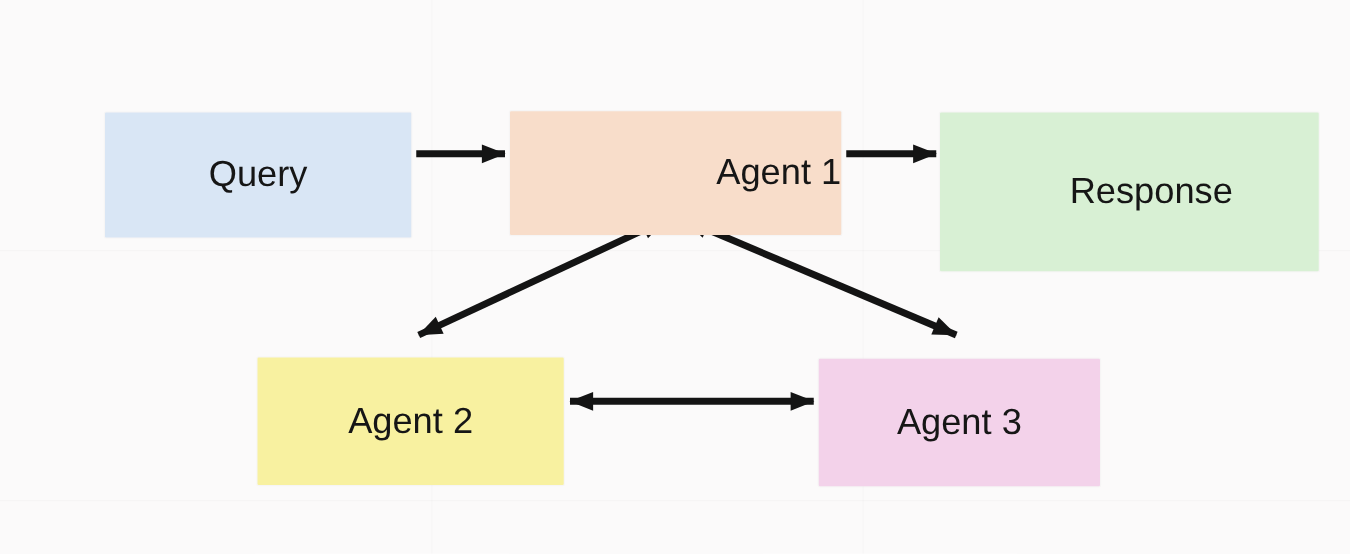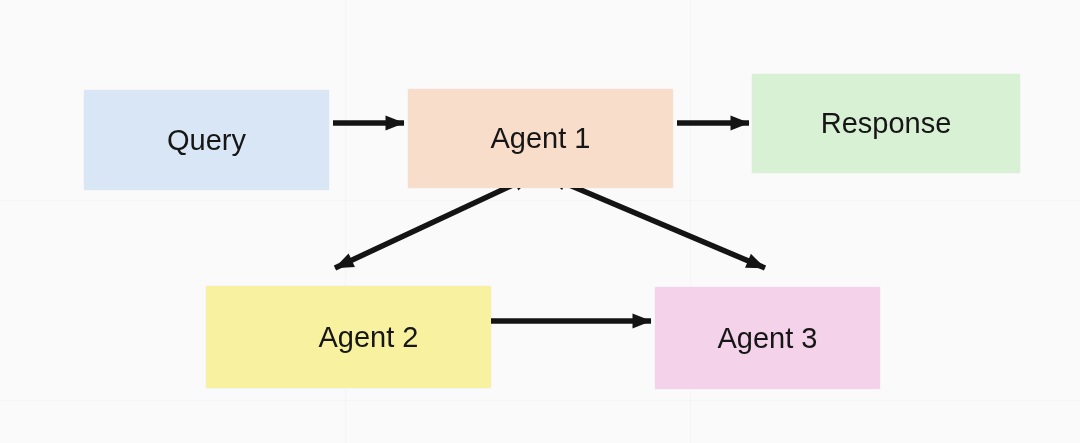--- a/index.html
+++ b/index.html
@@ -50,21 +50,21 @@
     font-size: 29px;
     border-radius: 1px;
     box-shadow: 0 0 0 1px rgba(0,0,0,0.02);
     margin-top: 16px;
   }
   .node span {
     white-space: nowrap;
   }
   #node-query    { left: 84px;  top: 74px;  width: 245px; height: 100px; }
   #node-agent1   { left: 408px; top: 73px;  width: 265px; height: 99px;  }
-  #node-response { left: 752px; top: 58px;  width: 268px; height: 99px;  }
+  #node-response { left: 752px; top: 74px;  width: 268px; height: 127px; padding-left: 35px;  }
   #node-agent2   { left: 206px; top: 270px; width: 245px; height: 102px; }
   #node-agent3   { left: 655px; top: 271px; width: 225px; height: 102px; align-items: center; }
 </style>
 </head>
 <body>
 
 <div class="canvas">
 
   <div class="gridline-v gv1"></div>
   <div class="gridline-v gv2"></div>
@@ -81,29 +81,29 @@
     <line class="edge" x1="677" y1="123" x2="749" y2="123" marker-end="url(#ah)" style="stroke: rgb(20, 20, 20);"></line>
     <line class="edge" x1="532" y1="176" x2="335" y2="268" marker-start="url(#ah)" marker-end="url(#ah)" style="stroke: rgb(20, 20, 20);"></line>
     <line class="edge" x1="548" y1="176" x2="765" y2="268" marker-start="url(#ah)" marker-end="url(#ah)" style="stroke: rgb(20, 20, 20);"></line>
     <line class="edge" x1="456" y1="321" x2="651" y2="321" marker-start="url(#ah)" marker-end="url(#ah)" style="stroke: rgb(20, 20, 20);"></line>
   </svg>
 
   <div class="node" id="node-query" style="background: rgb(217, 230, 245);">
     <span>Query</span>
   </div>
 
-  <div class="node" id="node-agent1" style="background: rgb(248, 221, 202);">
+  <div class="node" id="node-agent1" style="background: rgb(248, 221, 202); justify-content: flex-end;">
     <span>Agent 1</span>
   </div>
 
   <div class="node" id="node-response" style="background: rgb(216, 240, 212);">
     <span>Response</span>
   </div>
 
-  <div class="node" id="node-agent2" style="background: rgb(248, 241, 160); padding-left: 40px;">
+  <div class="node" id="node-agent2" style="background: rgb(248, 241, 160);">
     <span>Agent 2</span>
   </div>
 
   <div class="node" id="node-agent3" style="background: rgb(243, 210, 234);">
     <span>Agent 3</span>
   </div>
 
 </div>
 
 </body></html>

